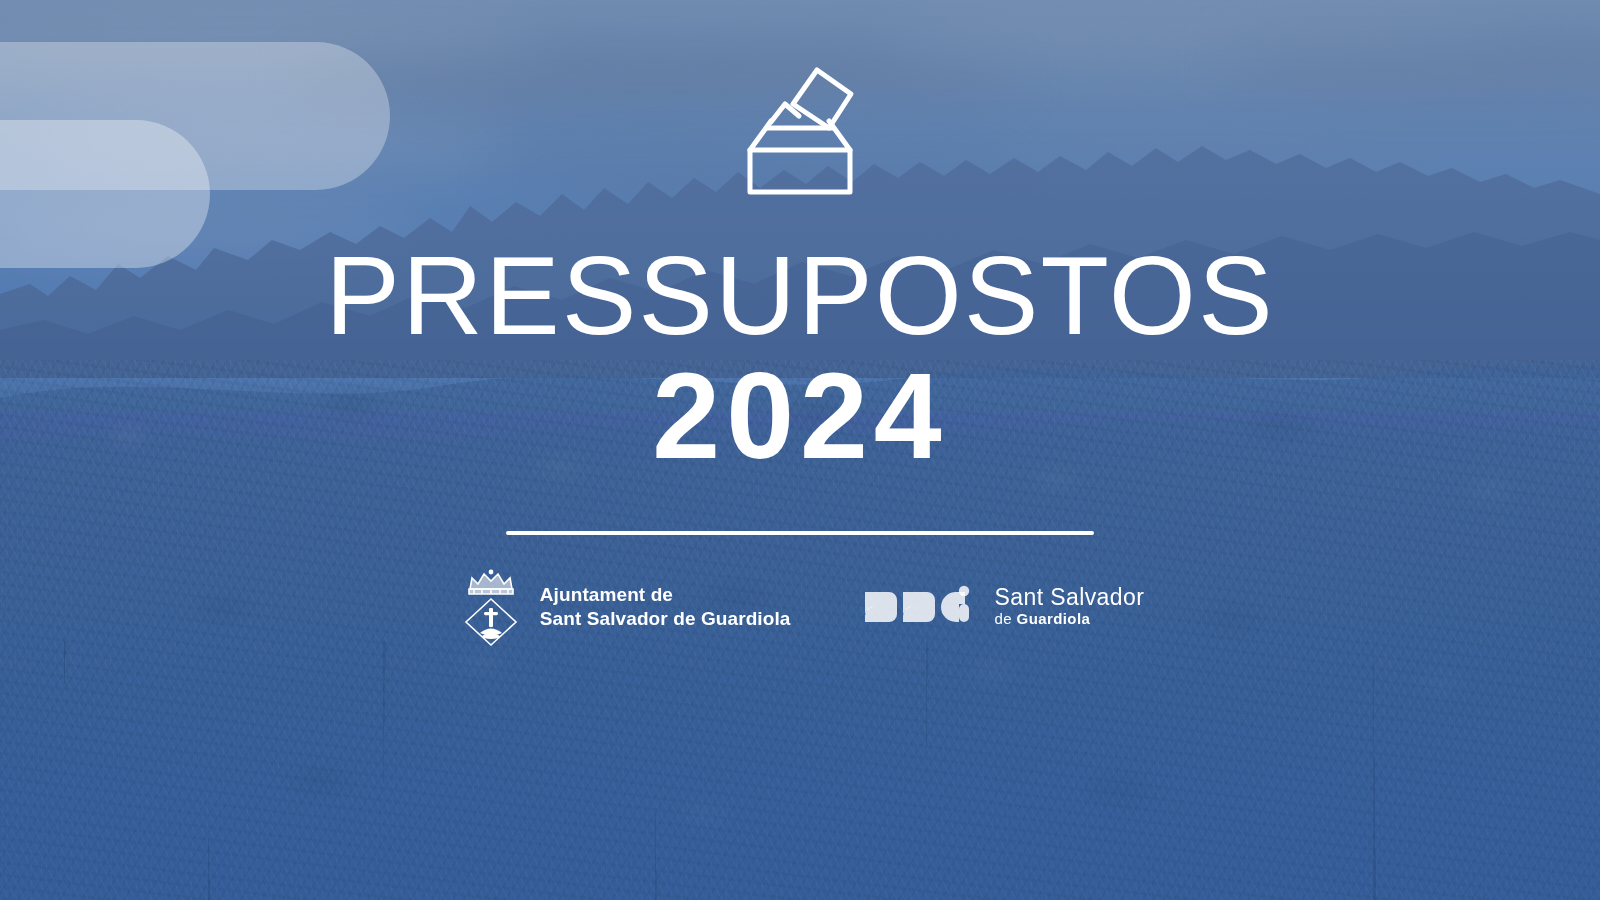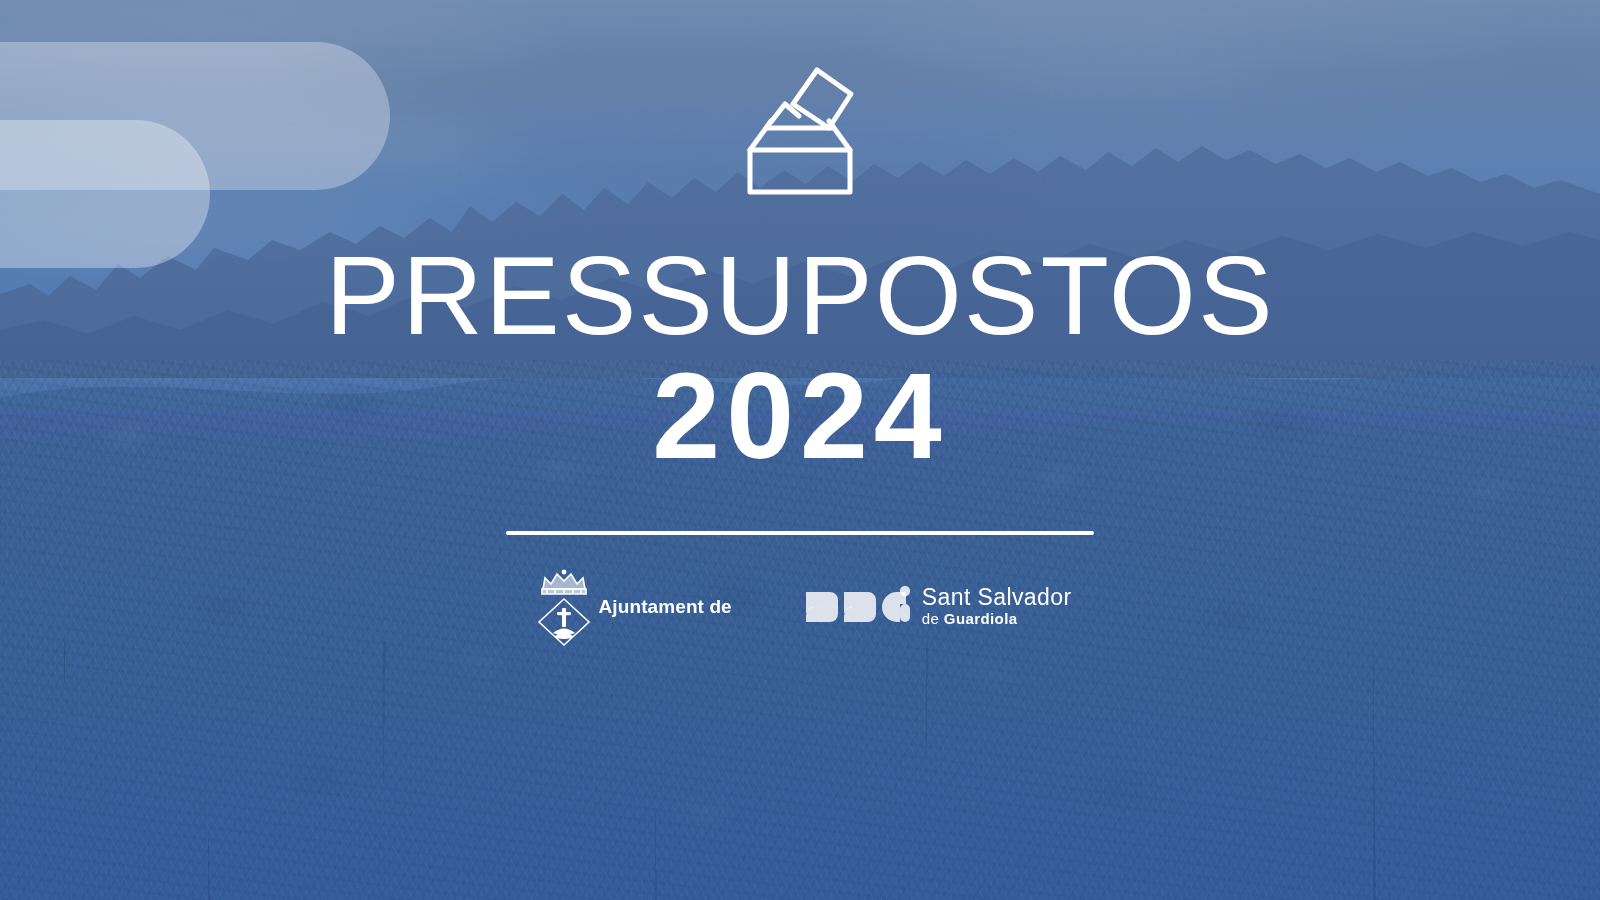--- a/index.html
+++ b/index.html
@@ -197,21 +197,21 @@
     border-radius: 2px;
   }
 
   
   .logos {
     margin-top: 32px;
     display: flex;
     align-items: center;
     gap: 72px;
   }
-  .logo-block { display: flex; align-items: center; gap: 0; }
+  .logo-block { display: flex; align-items: center; gap: 14px; }
 
   .ajuntament-mark svg { display: block; }
   .ajuntament-text {
     color: #ffffff;
     font-size: 19px;
     font-weight: 700;
     line-height: 1.26;
     letter-spacing: .1px;
     white-space: nowrap;
   }
@@ -331,20 +331,21 @@
             <g fill="#ffffff">
               <rect x="33" y="41" width="4" height="19" rx="1"></rect>
               <rect x="28" y="45" width="14" height="3.2" rx="1.4"></rect>
               <path d="M24 66 q11 -9 22 0 q-11 5 -22 0 Z"></path>
               <ellipse cx="35" cy="69.5" rx="9" ry="2.6"></ellipse>
             </g>
           </svg>
         </div>
         <div class="ajuntament-text">
           <div>Ajuntament de</div>
+          <div>Sant Salvador de Guardiola</div>
         </div>
       </div>
 
       <div class="logo-block">
         <div class="ssg-mark">
           <svg width="118" height="46" viewBox="0 0 118 46" aria-hidden="true">
             <defs>
               <clipPath id="sA">
                   <path d="M2 8 h30 a0 0 0 0 1 0 0 v12 h-30 Z"></path>
                 </clipPath>

